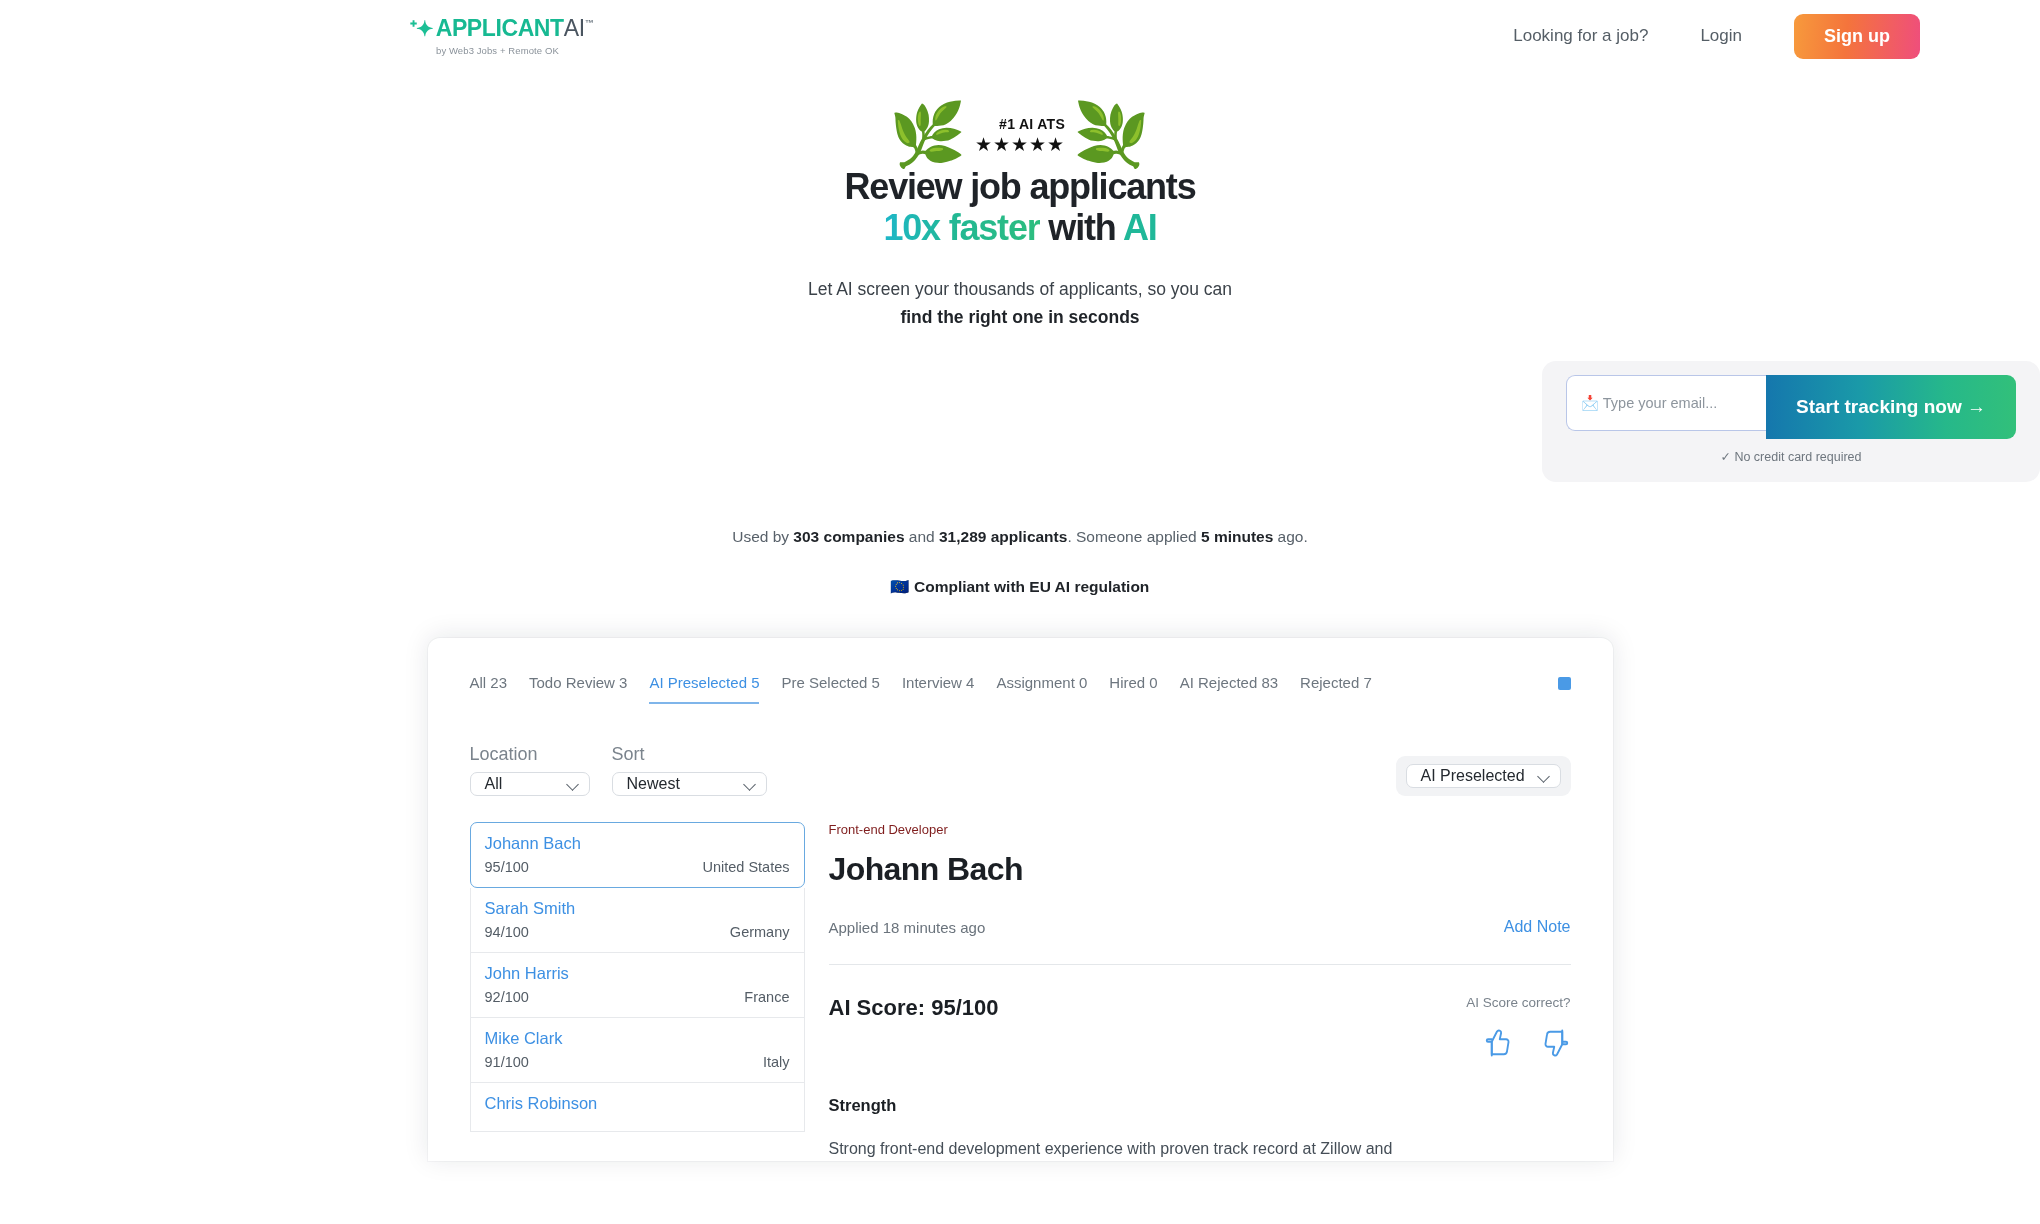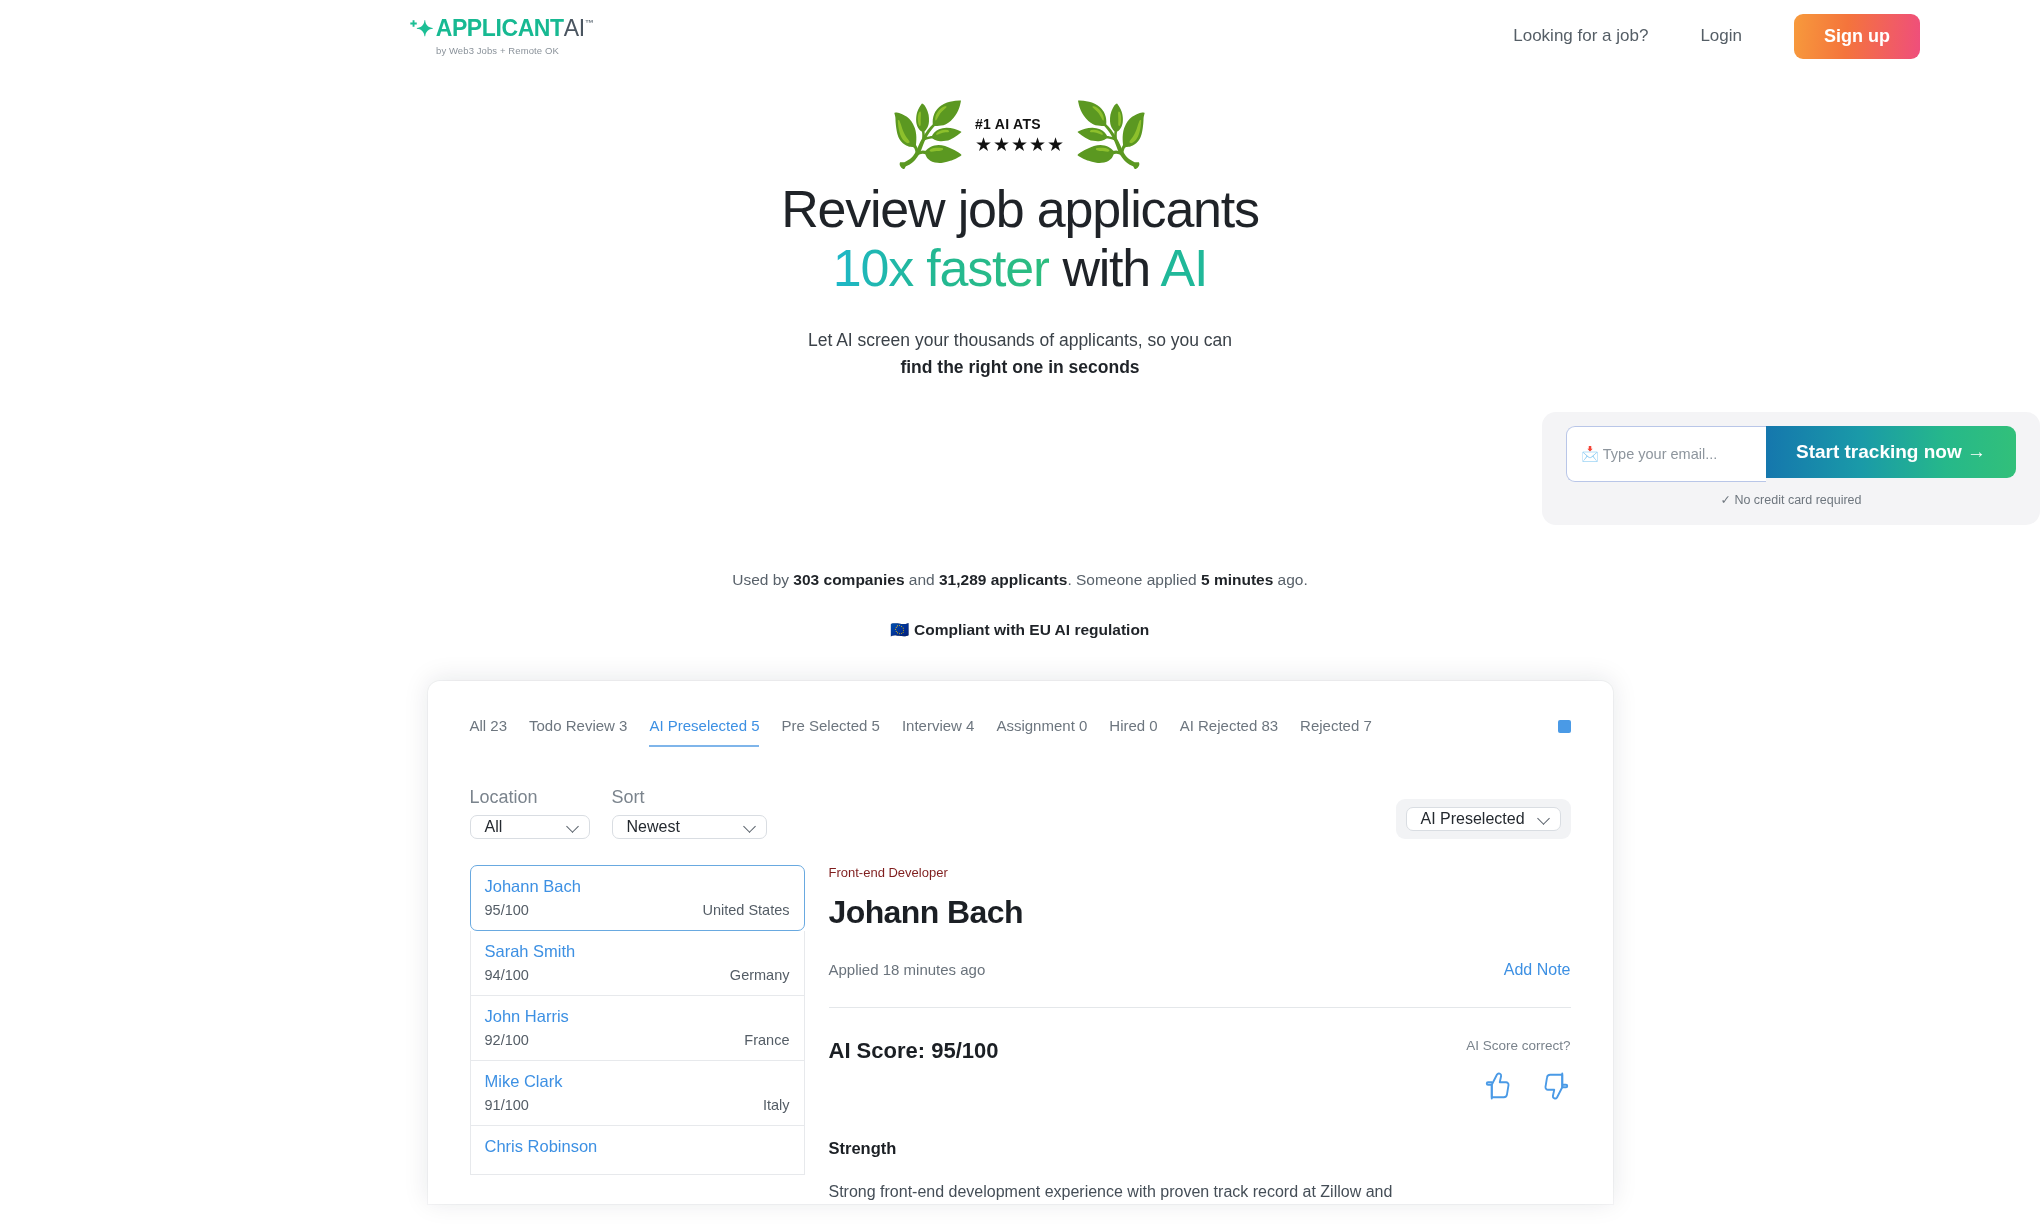--- a/index.html
+++ b/index.html
@@ -75,36 +75,35 @@
   .hero { text-align: center; padding-top: 32px; }
 
   .badge { display: inline-flex; align-items: center; justify-content: center; gap: 8px; }
   .laurel {
     font-size: 62px;
     line-height: 1;
     color: #1c1c1c;
     display: inline-block;
   }
   .laurel.right { transform: scaleX(-1); }
-  .badge-center { display: flex; flex-direction: column; align-items: flex-start; gap: 3px; }
+  .badge-center { display: flex; flex-direction: column; align-items: flex-end; gap: 3px; }
   .badge-text {
     font-size: 14px;
     font-weight: 800;
     color: #111;
     letter-spacing: 0.3px;
   }
   .badge-stars { font-size: 19px; color: #111; letter-spacing: 1px; line-height: 1; }
 
   .headline {
-    font-size: 52px;
-    font-weight: 400;
+    font-size: 36px;
+    font-weight: 700;
     color: #1f2328;
     line-height: 1.14;
     letter-spacing: -1.2px;
-    margin-top: 14px;
   }
   .grad-10x {
     background: linear-gradient(90deg, #1eb7c9 0%, #22b894 45%, #2dbd7e 100%);
     -webkit-background-clip: text;
     background-clip: text;
     color: transparent;
   }
   .teal-ai { color: #20b899; }
 
   .subtitle {
@@ -135,21 +134,21 @@
     border-radius: 9px 0 0 9px;
     background: #ffffff;
     font-size: 14.5px;
     color: #2a2f35;
     padding: 0 14px;
     outline: none;
     font-family: "Liberation Sans", sans-serif;
   }
   .email-input::placeholder { color: #8d959d; }
   .track-btn {
-    height: 52px;
+    height: 64px;
     border: none;
     border-radius: 0 9px 9px 0;
     background: linear-gradient(90deg, #1577ad 0%, #1a9aa8 38%, #26b88a 72%, #32c07a 100%);
     color: #ffffff;
     font-size: 19px;
     font-weight: 700;
     padding: 0 30px;
     cursor: pointer;
     white-space: nowrap;
     font-family: "Liberation Sans", sans-serif;

